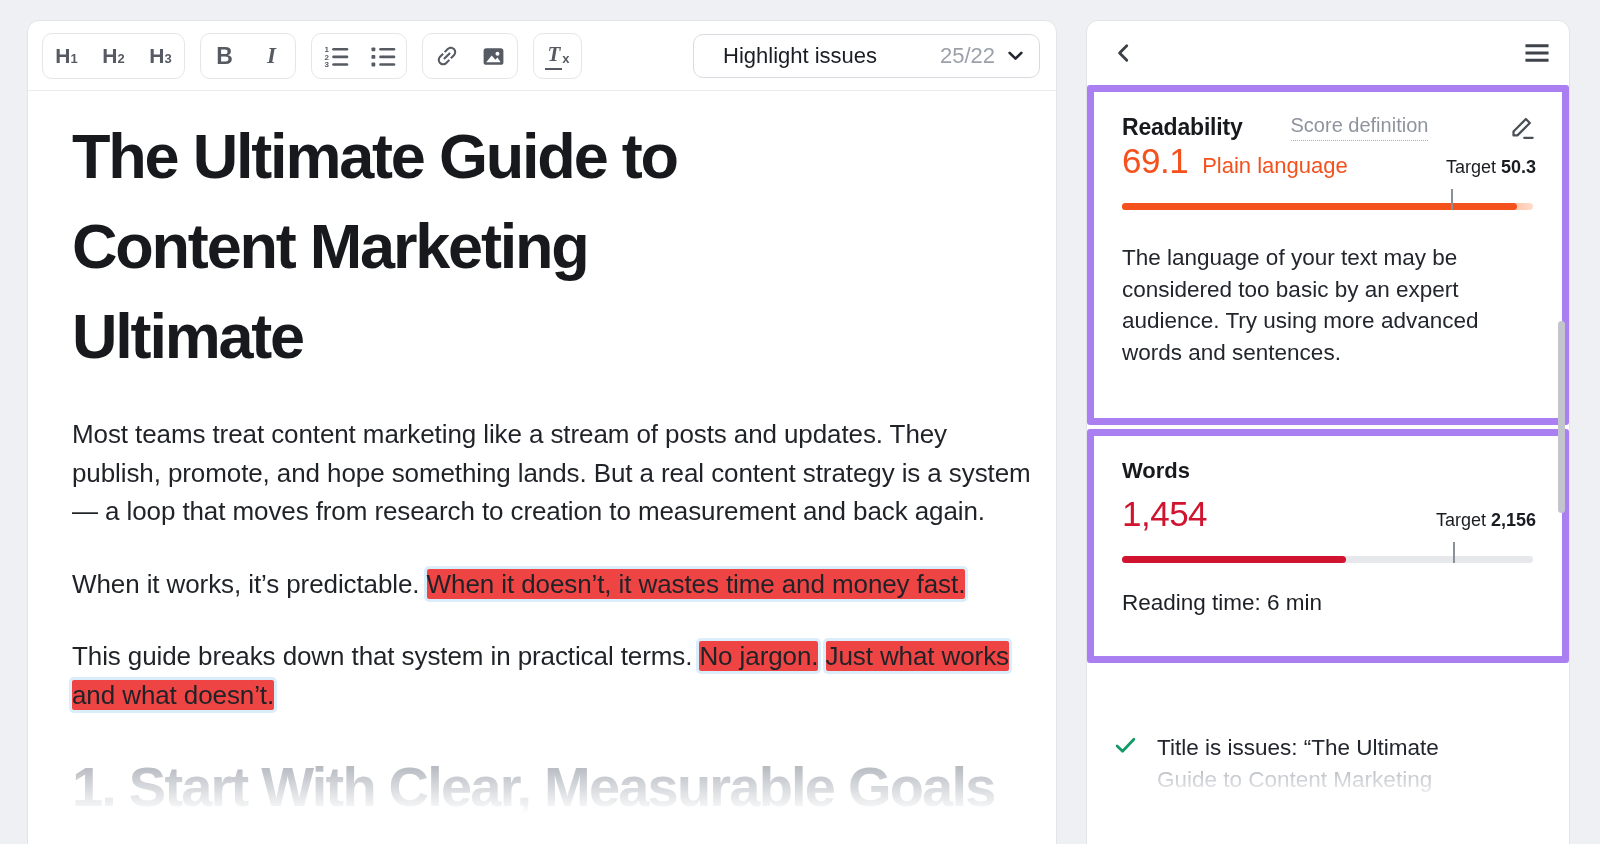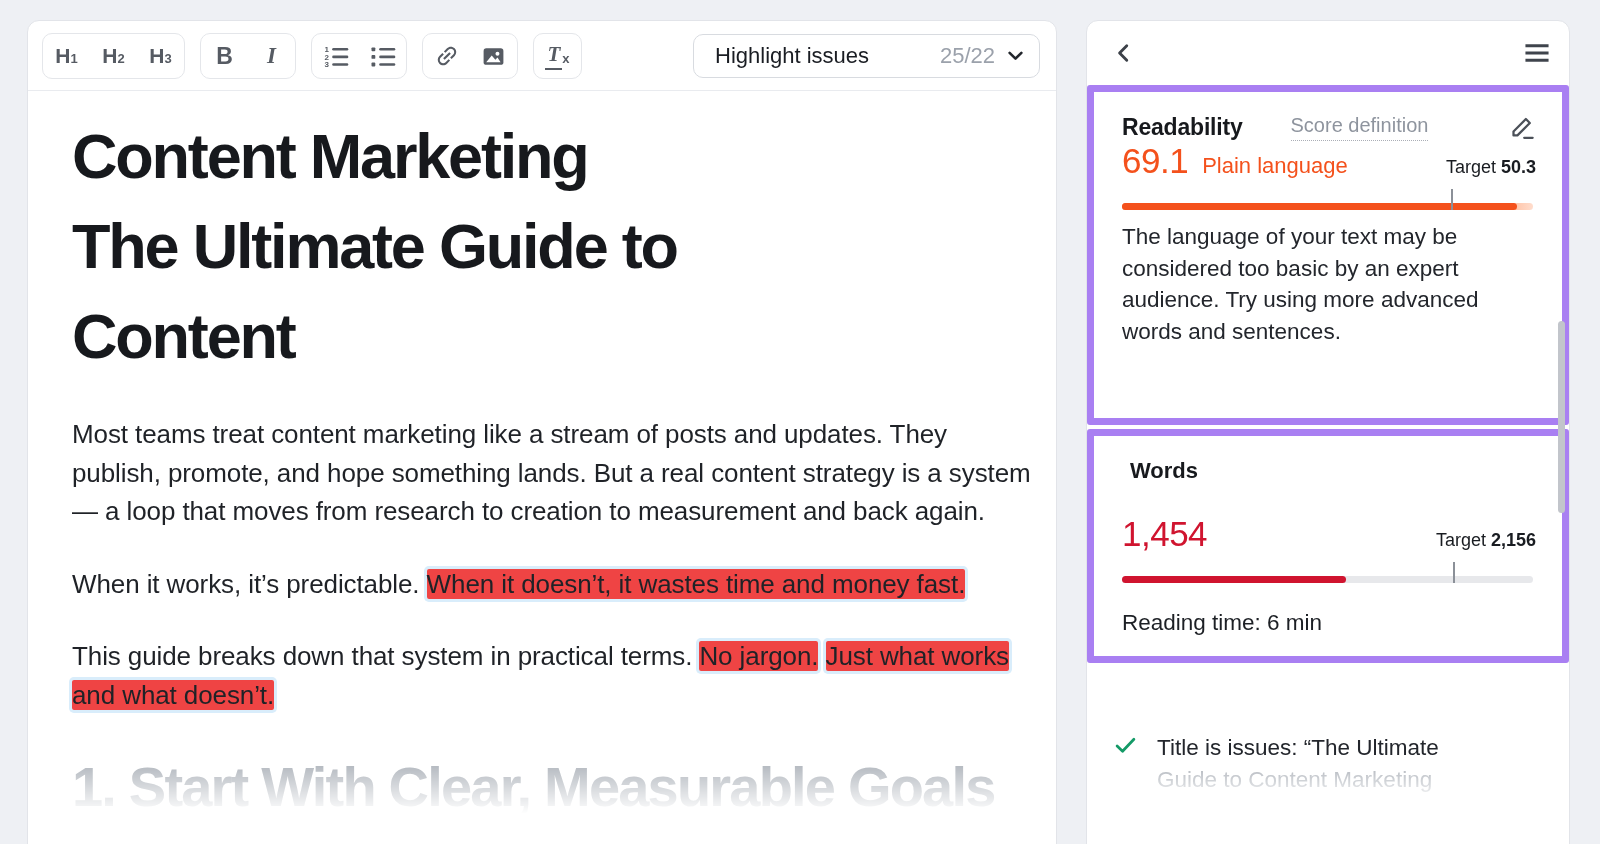--- a/index.html
+++ b/index.html
@@ -34,21 +34,21 @@
   .tbtn sub { font-size:13px; font-weight:700; position:relative; bottom:-2px; }
   .tbtn.italic span { font-family:"Liberation Serif",serif; font-style:italic; font-size:23px; }
   .tbtn.bold span { font-size:23px; }
   .tx-t {
     font-family:"Liberation Serif",serif; font-style:italic; font-weight:700; font-size:21px;
     border-bottom:2px solid #565b63; padding:0 2px 1px 2px;
   }
   .dropdown {
     margin-left:auto; width:347px; height:44px;
     border:1.5px solid #d8dbe0; border-radius:10px;
-    display:flex; align-items:center; padding:0 16px 0 21px;
+    display:flex; align-items:center; padding:0 16px 0 29px;
     cursor:pointer; background:#fff;
   }
   .dropdown .dd-label { font-size:22px; color:#1a1d23; }
   .dropdown .dd-count { margin-left:auto; font-size:22px; color:#9ba1ab; }
   .dropdown svg { margin-left:13px; }
   .doc { padding:20px 14px 0 44px; }
   .doc h1 {
     font-size:63px; line-height:90px; font-weight:700;
     letter-spacing:-2.2px; color:#17191d;
   }
@@ -94,24 +94,24 @@
   .target { margin-left:auto; font-size:18px; color:#191c21; }
   .target b { font-weight:700; }
   .bar { margin-top:22px; height:7px; border-radius:4px; position:relative; margin-right:3px; }
   .bar .fill { position:absolute; left:0; top:0; bottom:0; border-radius:4px; }
   .bar.orange { background:linear-gradient(90deg,#ff9d6e 88%,#ffddcd 100%); }
   .bar.orange .fill { background:#f4511c; }
   .bar.red { background:#e7e8eb; }
   .bar.red .fill { background:#d0142f; }
   .tick { position:absolute; bottom:0; width:2px; height:21px; background:#8b9098; }
   .desc {
-    margin-top:11px; font-size:22.5px; line-height:31.5px;
+    margin-top:32px; font-size:22.5px; line-height:31.5px;
     color:#23262c; max-width:404px;
   }
-  .small-title { font-size:22px; font-weight:700; color:#17191d;margin-left:8px; }
+  .small-title { font-size:22px; font-weight:700; color:#17191d; }
   .reading-time { margin-top:27px; font-size:22.5px; color:#1d2025; }
   .issues-section { padding:33px 30px 0 28px; }
   .issues-title { font-size:24px; font-weight:700; color:#17191d; }
   .issue-item { margin-top:36px; display:flex; gap:21px; }
   .issue-check { flex:0 0 auto; padding-top:5px; }
   .issue-text { font-size:22.5px; line-height:32px; color:#23262c; }
   .issue-text .fade-line {
     color:#9aa0a9;
     -webkit-mask-image:linear-gradient(180deg, rgba(0,0,0,.8) 0%, rgba(0,0,0,.15) 100%);
     mask-image:linear-gradient(180deg, rgba(0,0,0,.8) 0%, rgba(0,0,0,.15) 100%);
@@ -204,23 +204,23 @@
       <span class="dd-label">Highlight issues</span>
       <span class="dd-count">25/22</span>
       <svg width="15" height="10" viewBox="0 0 14 9" fill="none" stroke="#22262c" stroke-width="2.4" stroke-linecap="round" stroke-linejoin="round">
           <polyline points="1.5 1.5 7 7 12.5 1.5"></polyline>
         </svg>
     </div>
   </div>
 
   <div class="doc">
     <h1 id="docTitle">
+        <div>The Ultimate Guide to</div>
         <div>Content Marketing</div>
-        <div>The Ultimate Guide to</div>
-        <div>Content</div>
+        <div>Ultimate</div>
       </h1>
     <div id="paragraphs">
         <p><span>Most teams treat content marketing like a stream of posts and updates. They publish, promote, and hope something lands. But a real content strategy is a system — a loop that moves from research to creation to measurement and back again.</span></p>
         <p><span>When it works, it’s predictable. </span><span class="hl">When it doesn’t, it wastes time and money fast.</span></p>
         <p><span>This guide breaks down that system in practical terms. </span><span class="hl">No jargon.</span><span> </span><span class="hl">Just what works and what doesn’t.</span></p>
       </div>
     <h2 class="clipped">1. Start With Clear, Measurable Goals</h2>
   </div>
 </section>
 
@@ -258,21 +258,21 @@
     </div>
     <div class="bar orange">
       <div class="fill" style="width: 96%;"></div>
       <div class="tick" style="left: 80%;"></div>
     </div>
     <p class="desc">The language of your text may be considered too basic by an expert audience. Try using more advanced words and sentences.</p>
   </div>
 
   <div class="pbox words">
     <div class="small-title">Words</div>
-    <div class="score-row" style="margin-top:30px;">
+    <div class="score-row" style="margin-top:10px;">
       <span class="big-num red-text">1,454</span>
       <span class="target"><span>Target</span>&nbsp;<b>2,156</b></span>
     </div>
     <div class="bar red">
       <div class="fill" style="width: 54.5%;"></div>
       <div class="tick" style="left: 80.5%;"></div>
     </div>
     <div class="reading-time">Reading time: 6 min</div>
   </div>
 

